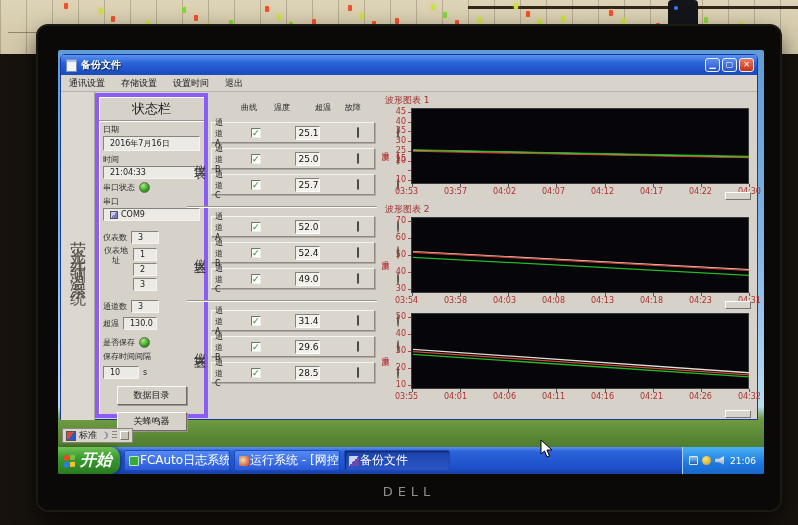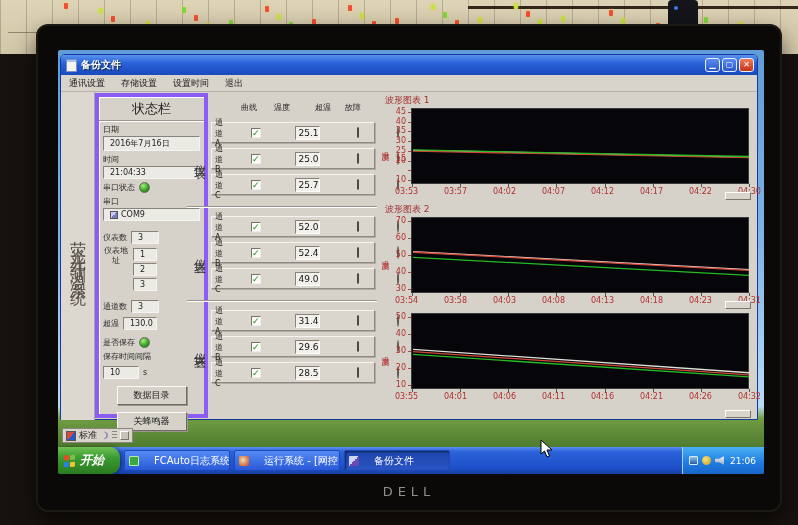--- a/index.html
+++ b/index.html
@@ -118,25 +118,25 @@
   .ime-icon{width:10px;height:10px;background:linear-gradient(135deg,#d84a3a 50%,#2a58c8 50%);
     border:1px solid #555;}
   .moon-icon{color:#1c2f8e;font-size:10px;line-height:10px;}
   .mini-handle{width:5px;height:9px;background:repeating-linear-gradient(180deg,#8a867e 0 1px,transparent 1px 3px);}
   .mini-box{width:9px;height:9px;background:#c8c4bc;border:1px solid;border-color:#fff #7a766e #7a766e #fff;}
 
   .taskbar{position:absolute;left:0;right:0;bottom:0;height:27px;display:flex;align-items:center;
     background:linear-gradient(180deg,#5a8df2 0%,#2a62d8 18%,#1c4ec8 80%,#163f9e 100%);}
   .start-btn{height:27px;width:62px;border-radius:0 10px 10px 0;display:flex;align-items:center;gap:4px;
     padding:0 8px 0 6px;background:linear-gradient(180deg,#6fc155 0%,#3a9b30 40%,#2a7a20 100%);
-    box-shadow:2px 0 4px rgba(0,0,0,.4);color:#fff;font-size:12px;font-weight:bold;font-style:italic;}
+    box-shadow:2px 0 4px rgba(0,0,0,.4);color:#fff;font-size:16px;font-weight:bold;font-style:italic;}
   .flag-icon{width:12px;height:12px;display:grid;grid-template-columns:5px 5px;grid-gap:1px;transform:skewY(-4deg);}
   .flag-icon i{width:5px;height:5px;border-radius:1px;}
   .task-item{margin-left:4px;margin-top:0;height:21px;width:106px;border-radius:2px;display:flex;
-    align-items:center;gap:15px;padding:0 4px;font-size:10px;color:#fff;white-space:nowrap;overflow:hidden;
+    align-items:center;gap:1px;padding:0 4px;font-size:12px;color:#fff;white-space:nowrap;overflow:hidden;
     background:linear-gradient(180deg,#548af4,#2a5ad8);border:1px solid #1c48b8;}
   .task-item.active{background:linear-gradient(180deg,#1e44ac,#2a55c4);box-shadow:inset 1px 1px 2px rgba(0,0,0,.5);}
   .ti-icon{width:10px;height:10px;border-radius:1px;flex:none;}
   .tray{margin-left:auto;height:27px;display:flex;align-items:center;gap:4px;padding:0 8px 0 6px;
     background:linear-gradient(180deg,#4ab0f4 0%,#1d7ae0 60%,#1a66c8 100%);border-left:1px solid #a8d4f8;}
   .tray-ic{width:9px;height:9px;border-radius:1px;}
   .tray-time{color:#fff;font-size:9px;margin-left:2px;}
 
   .cursor{position:absolute;left:482px;bottom:16px;width:13px;height:19px;}
 </style>

